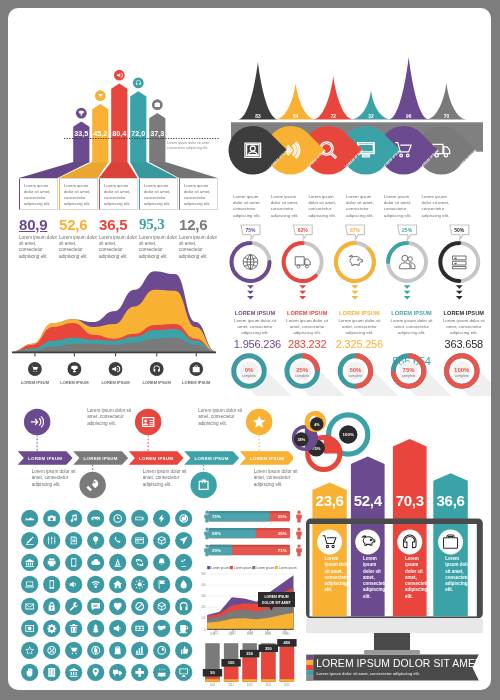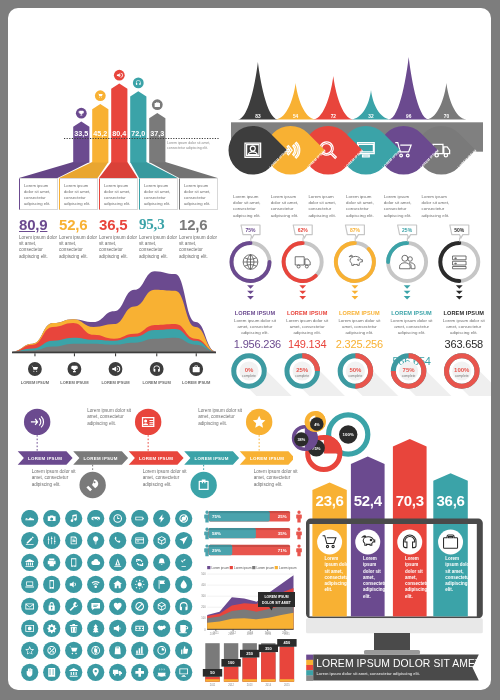--- a/index.html
+++ b/index.html
@@ -207,21 +207,21 @@
   </div>
   <div class="abs" id="donut-texts" style="left:221px;top:302px;width:270px;height:40px;">
       <div style="position: absolute; left: 0px; top: 0px; width: 52px; text-align: center;">
         <div style="font-size:5.6px;font-weight:bold;color:#6b4a8f;letter-spacing:0.1px;">LOREM IPSUM</div>
         <div style="font-size:4.4px;line-height:6.2px;color:#6e6e6e;margin-top:1.5px;">Lorem ipsum dolor sit amet, consectetur adipiscing elit.</div>
         <div style="font-size:11px;color:#6b4a8f;margin-top:1.5px;letter-spacing:-0.2px;text-align:right;">1.956.236</div>
       </div>
       <div style="position: absolute; left: 52.2px; top: 0px; width: 52px; text-align: center;">
         <div style="font-size:5.6px;font-weight:bold;color:#e8453c;letter-spacing:0.1px;">LOREM IPSUM</div>
         <div style="font-size:4.4px;line-height:6.2px;color:#6e6e6e;margin-top:1.5px;">Lorem ipsum dolor sit amet, consectetur adipiscing elit.</div>
-        <div style="font-size:11px;color:#e8453c;margin-top:1.5px;letter-spacing:-0.2px;">149.134</div>
+        <div style="font-size:11px;color:#e8453c;margin-top:1.5px;letter-spacing:-0.2px;">283.232</div>
       </div>
       <div style="position: absolute; left: 104.4px; top: 0px; width: 52px; text-align: center;">
         <div style="font-size:5.6px;font-weight:bold;color:#f8b133;letter-spacing:0.1px;">LOREM IPSUM</div>
         <div style="font-size:4.4px;line-height:6.2px;color:#6e6e6e;margin-top:1.5px;">Lorem ipsum dolor sit amet, consectetur adipiscing elit.</div>
         <div style="font-size:11px;color:#f8b133;margin-top:1.5px;letter-spacing:-0.2px;">2.325.256</div>
       </div>
       <div style="position: absolute; left: 156.6px; top: 0px; width: 52px; text-align: center;">
         <div style="font-size:5.6px;font-weight:bold;color:#3ba3a8;letter-spacing:0.1px;">LOREM IPSUM</div>
         <div style="font-size:4.4px;line-height:6.2px;color:#6e6e6e;margin-top:1.5px;">Lorem ipsum dolor sit amet, consectetur adipiscing elit.</div>
         <div style="font-size:11px;color:#3ba3a8;margin-top:19px;letter-spacing:-0.2px;">566.654</div>

